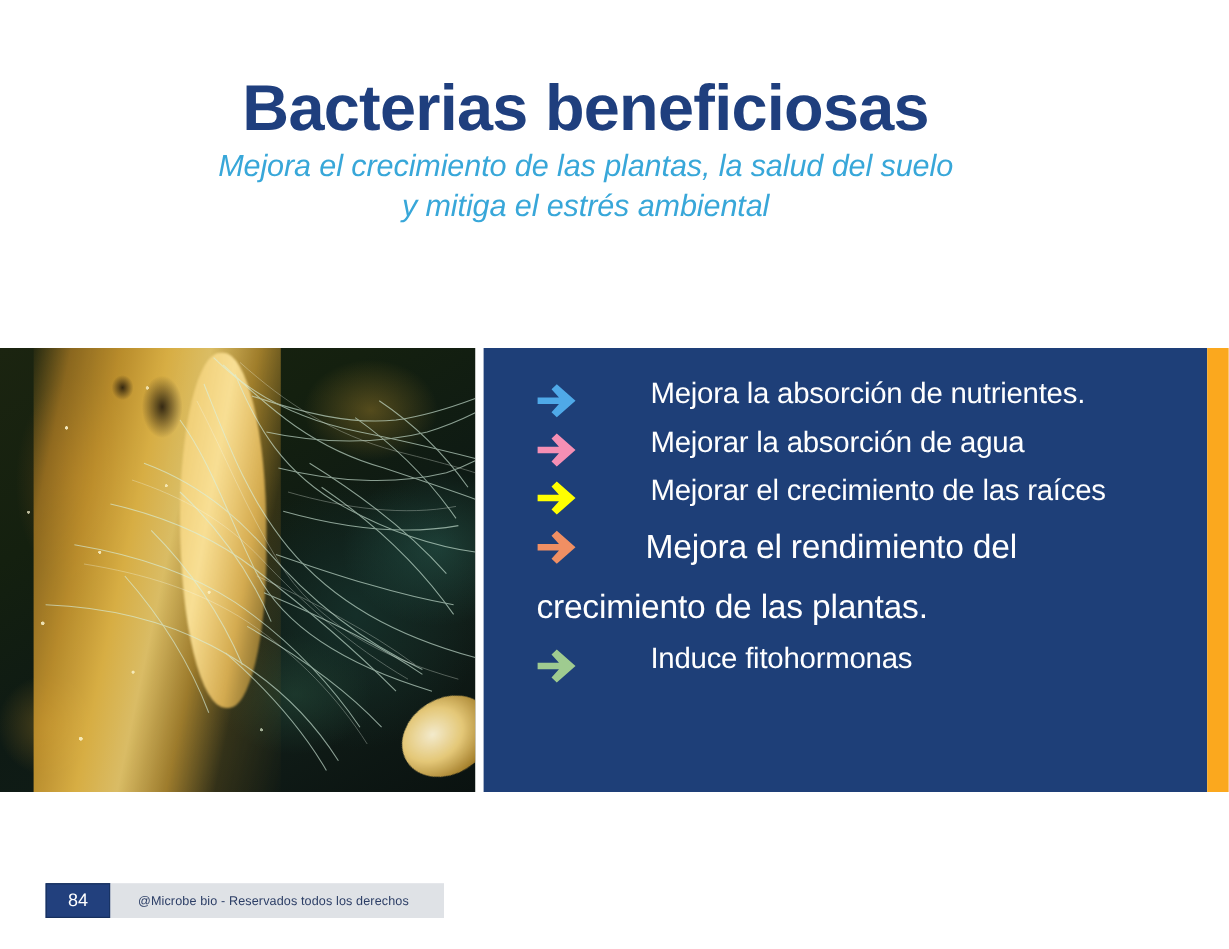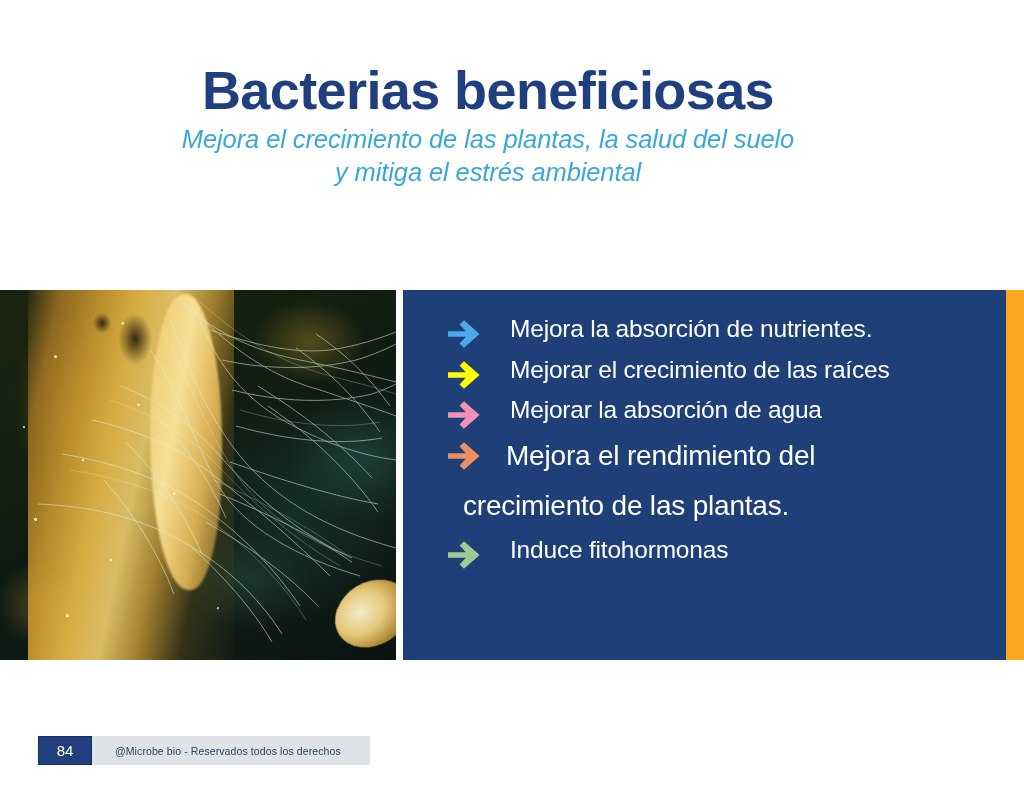--- a/index.html
+++ b/index.html
@@ -171,20 +171,21 @@
     position: absolute;
     left: 0;
     top: 24px;
     width: 603px;
   }
   .bullet-row {
     display: flex;
     align-items: flex-start;
     padding: 0 0 0 44px;
     margin-bottom: 10px;
+    gap: 32px;
   }
   .bullet-arrow {
     flex: 0 0 auto;
     width: 34px;
     height: 30px;
     margin-right: 29px;
     position: relative;
     top: 5px;
   }
   .bullet-arrow svg { display: block; }
@@ -204,21 +205,21 @@
   }
   .bullet-row.big {
     margin-bottom: 12px;
   }
   .bullet-wrap-line {
     color: #ffffff;
     font-family: "Liberation Sans", sans-serif;
     font-size: 28px;
     line-height: 1.25;
     letter-spacing: -0.2px;
-    padding-left: 60px;
+    padding-left: 44px;
     margin-bottom: 12px;
   }
 
   
   .footer {
     position: absolute;
     left: 38px;
     top: 736px;
     height: 29px;
     display: flex;
@@ -312,33 +313,33 @@
           <svg width="34" height="30" viewBox="0 0 34 30">
             <path d="M1 12.3 H18.8 L12.6 5.4 L17.0 1.2 L32.6 15.0 L17.0 28.8 L12.6 24.6 L18.8 17.7 H1 Z" fill="#4fa9e8"></path>
           </svg>
         </span>
         <span class="bullet-text">Mejora la absorción de nutrientes.</span>
       </div>
 
       <div class="bullet-row">
         <span class="bullet-arrow">
           <svg width="34" height="30" viewBox="0 0 34 30">
+            <path d="M1 12.3 H18.8 L12.6 5.4 L17.0 1.2 L32.6 15.0 L17.0 28.8 L12.6 24.6 L18.8 17.7 H1 Z" fill="#f58fb4"></path>
+          </svg>
+        </span>
+        <span class="bullet-text">Mejorar la absorción de agua</span>
+      </div>
+
+      <div class="bullet-row">
+        <span class="bullet-arrow">
+          <svg width="34" height="30" viewBox="0 0 34 30">
             <path d="M1 12.3 H18.8 L12.6 5.4 L17.0 1.2 L32.6 15.0 L17.0 28.8 L12.6 24.6 L18.8 17.7 H1 Z" fill="#ffff00"></path>
           </svg>
         </span>
         <span class="bullet-text">Mejorar el crecimiento de las raíces</span>
-      </div>
-
-      <div class="bullet-row">
-        <span class="bullet-arrow">
-          <svg width="34" height="30" viewBox="0 0 34 30">
-            <path d="M1 12.3 H18.8 L12.6 5.4 L17.0 1.2 L32.6 15.0 L17.0 28.8 L12.6 24.6 L18.8 17.7 H1 Z" fill="#f58fb4"></path>
-          </svg>
-        </span>
-        <span class="bullet-text">Mejorar la absorción de agua</span>
       </div>
 
       <div class="bullet-row big">
         <span class="bullet-arrow">
           <svg width="34" height="30" viewBox="0 0 34 30">
             <path d="M1 12.3 H18.8 L12.6 5.4 L17.0 1.2 L32.6 15.0 L17.0 28.8 L12.6 24.6 L18.8 17.7 H1 Z" fill="#f08f63"></path>
           </svg>
         </span>
         <span class="bullet-text">Mejora el rendimiento del</span>
       </div>

